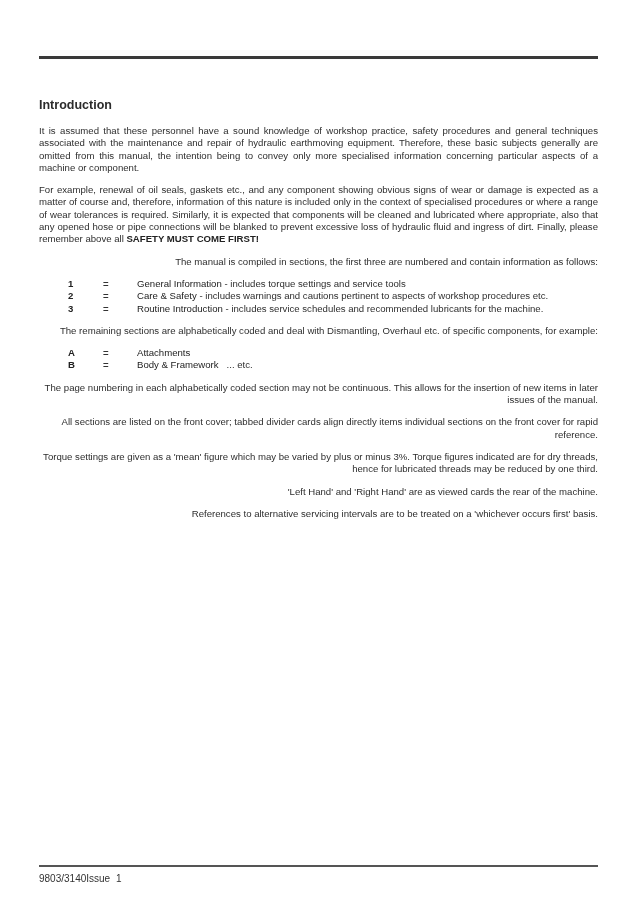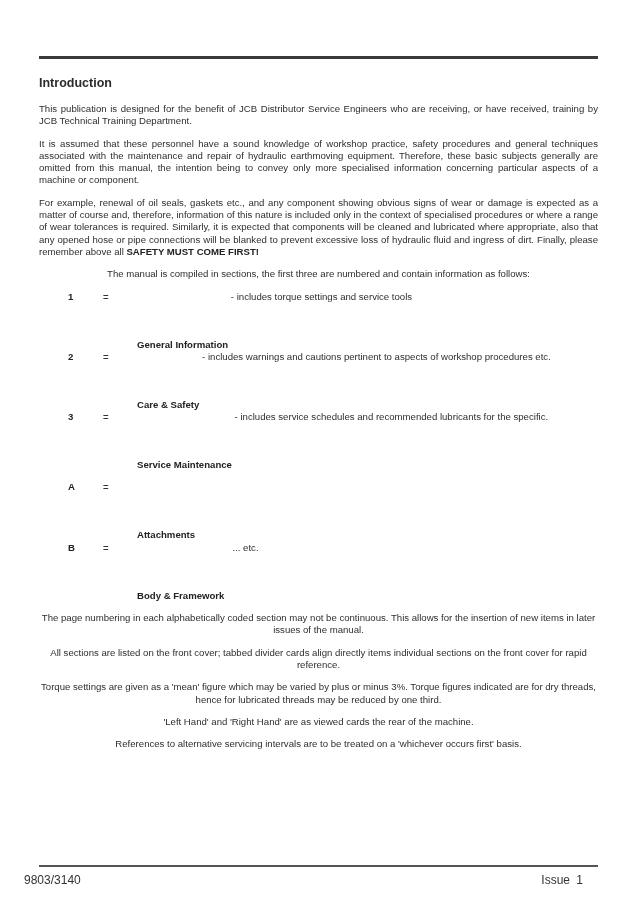--- a/index.html
+++ b/index.html
@@ -19,39 +19,39 @@
       position: absolute;
       left: 39px;
       width: 559px;
       top: 56px;
       height: 3px;
       background: #3a3a3a;
     }
     .content {
       position: absolute;
       left: 39px;
-      top: 75px;
+      top: 97px;
       width: 559px;
     }
     h1.heading {
       margin: 0 0 12px 0;
       font-size: 12.5px;
       font-weight: bold;
       color: #2b2b2b;
       line-height: 16px;
     }
     p.para {
       margin: 0 0 10px 0;
       font-size: 9.6px;
       line-height: 12.3px;
       text-align: justify;
       color: #2e2e2e;
     }
     p.para.left {
-      text-align: center;
+      text-align: right;
     }
     .strong {
       font-weight: bold;
       color: #222;
       margin-top: 16px;
     }
     .list {
       margin: 0 0 10px 0;
       padding: 0;
       list-style: none;
@@ -69,84 +69,82 @@
       font-weight: bold;
       color: #222;
     }
     .list .eq {
       width: 34px;
       padding-left: 6px;
       font-weight: bold;
       color: #333;
     }
     .list .label {
-      font-weight: bold;
+      font-weight: normal;
       color: #222;
-      margin-top: 48px;
     }
     .list .desc {
       white-space: pre;
       text-align: right;
     }
     .bottom-rule {
       position: absolute;
       left: 39px;
       width: 559px;
       top: 865px;
       height: 1.5px;
       background: #555;
     }
     .footer {
       position: absolute;
-      left: 24px;
+      left: 39px;
       width: 559px;
       top: 873px;
       display: flex;
-      justify-content: space-between;
-      font-size: 12px;
+      font-size: 10px;
       color: #333;
     }
     .footer .issue {
       word-spacing: 3px;
     }
   </style>
 </head>
 <body>
 
 <div class="top-rule"></div>
 
 <div class="content">
   <h1 class="heading">Introduction</h1>
 
-  <p class="para">This publication is designed for the benefit of JCB Distributor Service Engineers who are receiving, or have received, training by JCB Technical Training Department.</p>
   <p class="para">It is assumed that these personnel have a sound knowledge of workshop practice, safety procedures and general techniques associated with the maintenance and repair of hydraulic earthmoving equipment. Therefore, these basic subjects generally are omitted from this manual, the intention being to convey only more specialised information concerning particular aspects of a machine or component.</p>
   <p class="para"><span>For example, renewal of oil seals, gaskets etc., and any component showing obvious signs of wear or damage is expected as a matter of course and, therefore, information of this nature is included only in the context of specialised procedures or where a range of wear tolerances is required. Similarly, it is expected that components will be cleaned and lubricated where appropriate, also that any opened hose or pipe connections will be blanked to prevent excessive loss of hydraulic fluid and ingress of dirt. Finally, please remember above all </span><span class="strong">SAFETY MUST COME FIRST!</span></p>
   <p class="para left">The manual is compiled in sections, the first three are numbered and contain information as follows:</p>
 
   <ul class="list">
     <li>
       <span class="code">1</span>
       <span class="eq">=</span>
       <span class="label">General Information</span>
       <span class="desc"> - includes torque settings and service tools</span>
     </li>
     <li>
       <span class="code">2</span>
       <span class="eq">=</span>
       <span class="label">Care &amp; Safety</span>
       <span class="desc"> - includes warnings and cautions pertinent to aspects of workshop procedures etc.</span>
     </li>
     <li>
       <span class="code">3</span>
       <span class="eq">=</span>
-      <span class="label">Service Maintenance</span>
-      <span class="desc"> - includes service schedules and recommended lubricants for the specific.</span>
+      <span class="label">Routine Introduction</span>
+      <span class="desc"> - includes service schedules and recommended lubricants for the machine.</span>
     </li>
   </ul>
 
+  <p class="para left">The remaining sections are alphabetically coded and deal with Dismantling, Overhaul etc. of specific components, for example:</p>
 
   <ul class="list">
     <li>
       <span class="code">A</span>
       <span class="eq">=</span>
       <span class="label">Attachments</span>
       <span class="desc"></span>
     </li>
     <li>
       <span class="code">B</span>

